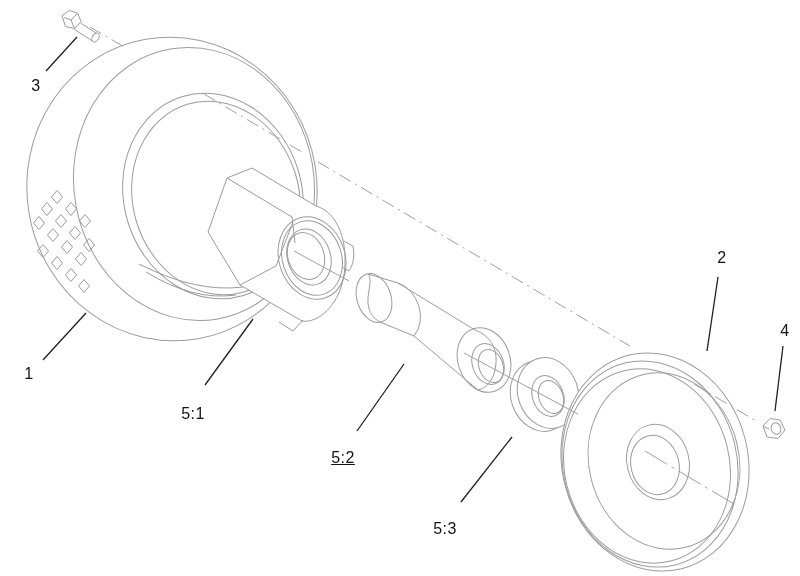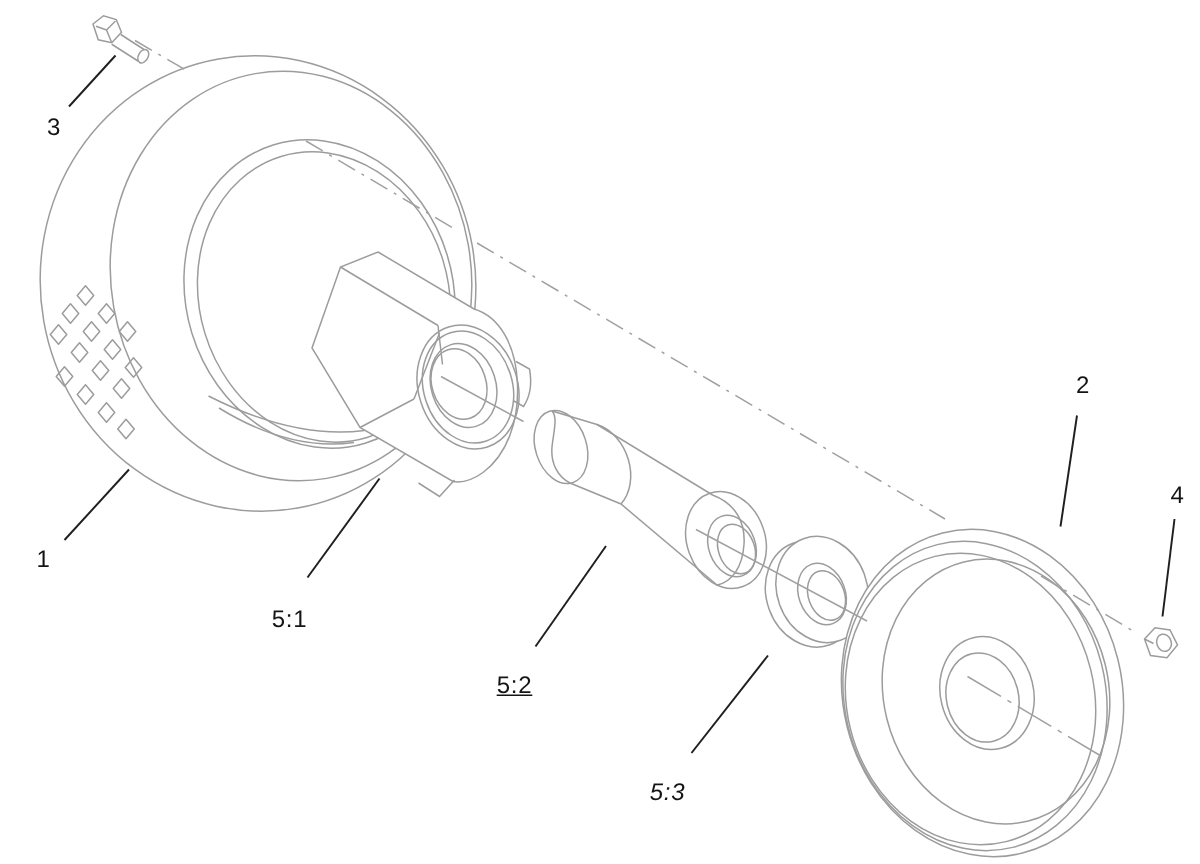--- a/index.html
+++ b/index.html
@@ -140,14 +140,14 @@
     <path class="leader" d="M357,431 L404,364"></path>
     <path class="leader" d="M461,502 L512,437"></path>
   </svg>
 
   <div class="callout" style="left:29px;  top:374px;">1</div>
   <div class="callout" style="left:722px; top:258px;">2</div>
   <div class="callout" style="left:36px;  top:86px;">3</div>
   <div class="callout" style="left:785px; top:331px;">4</div>
   <div class="callout" style="left:193px; top:414px;text-align:right;">5:1</div>
   <div class="callout" style="left:343px; top:458px;text-decoration:underline;">5:2</div>
-  <div class="callout" style="left:445px; top:529px;font-style:italic;">5:3</div>
+  <div class="callout" style="left:445px; top:529px;">5:3</div>
 </div>
 
 </body></html>

